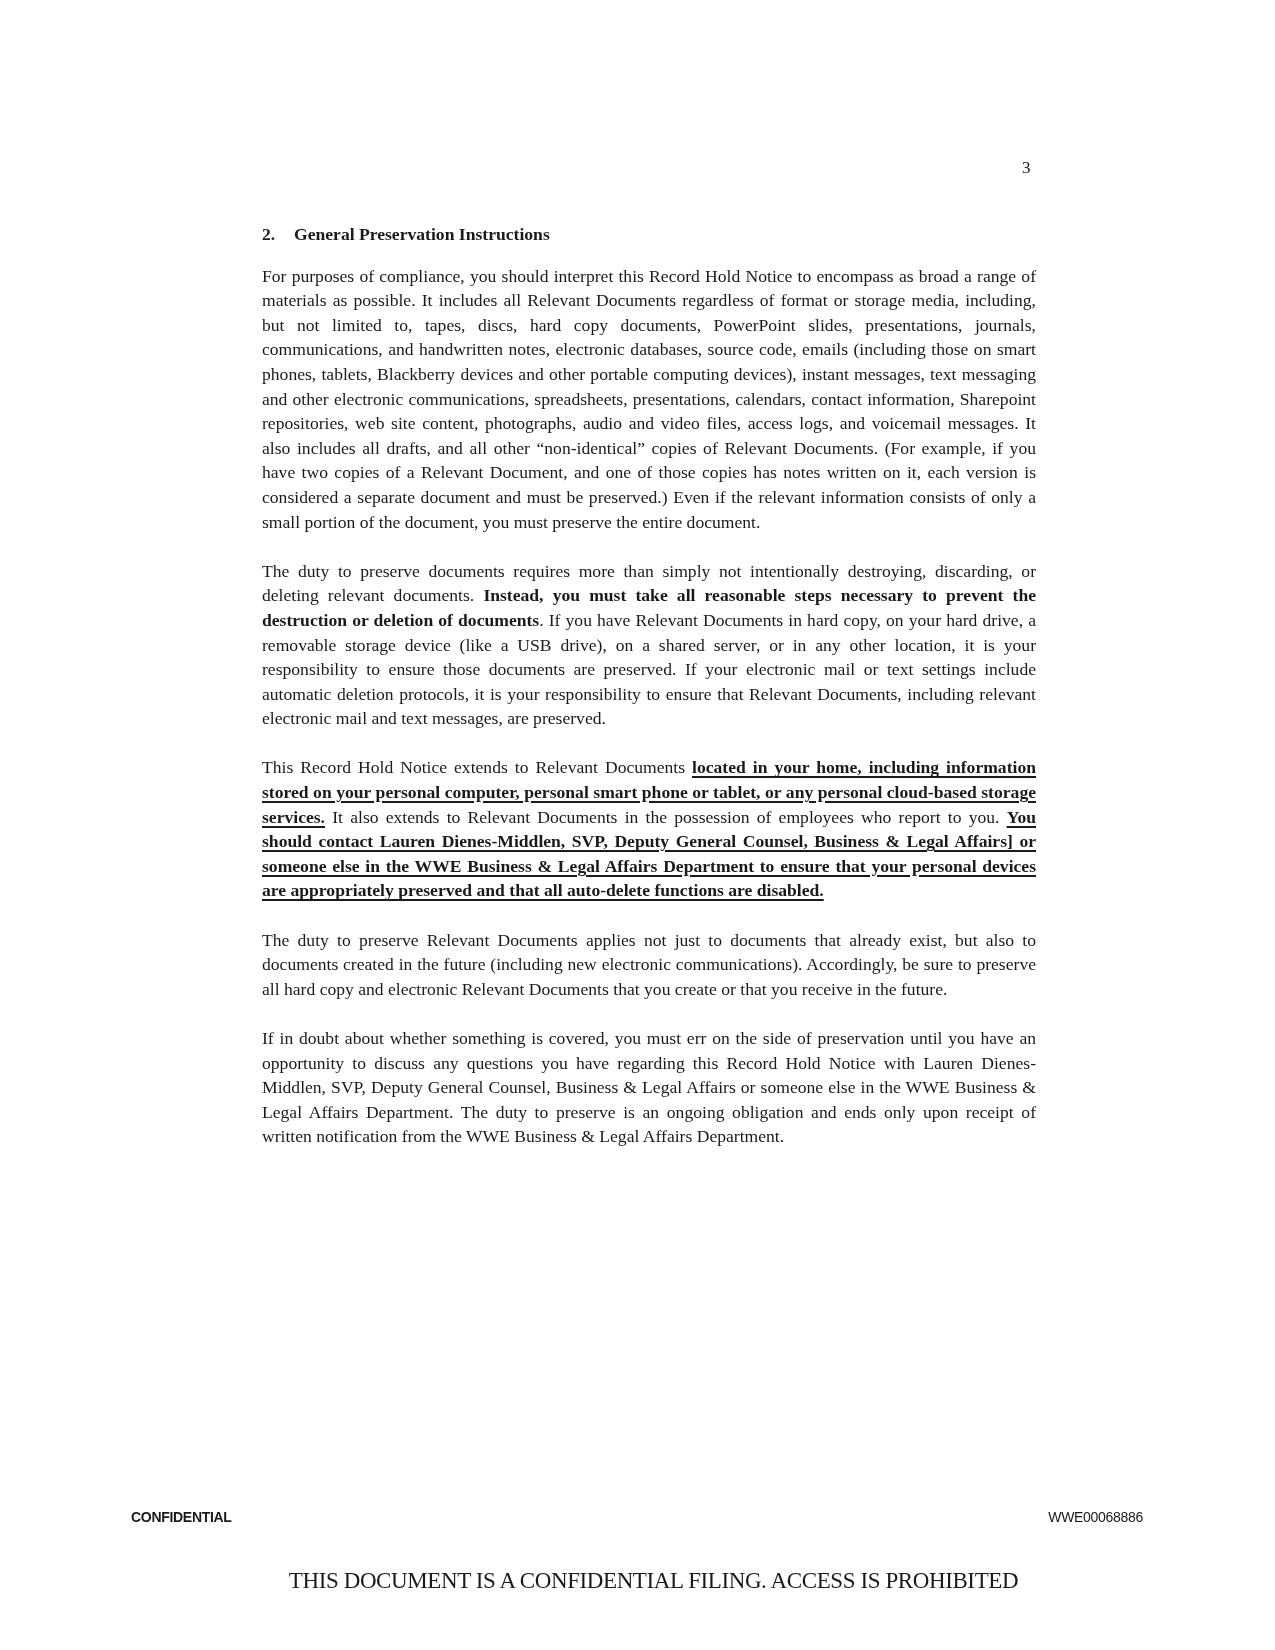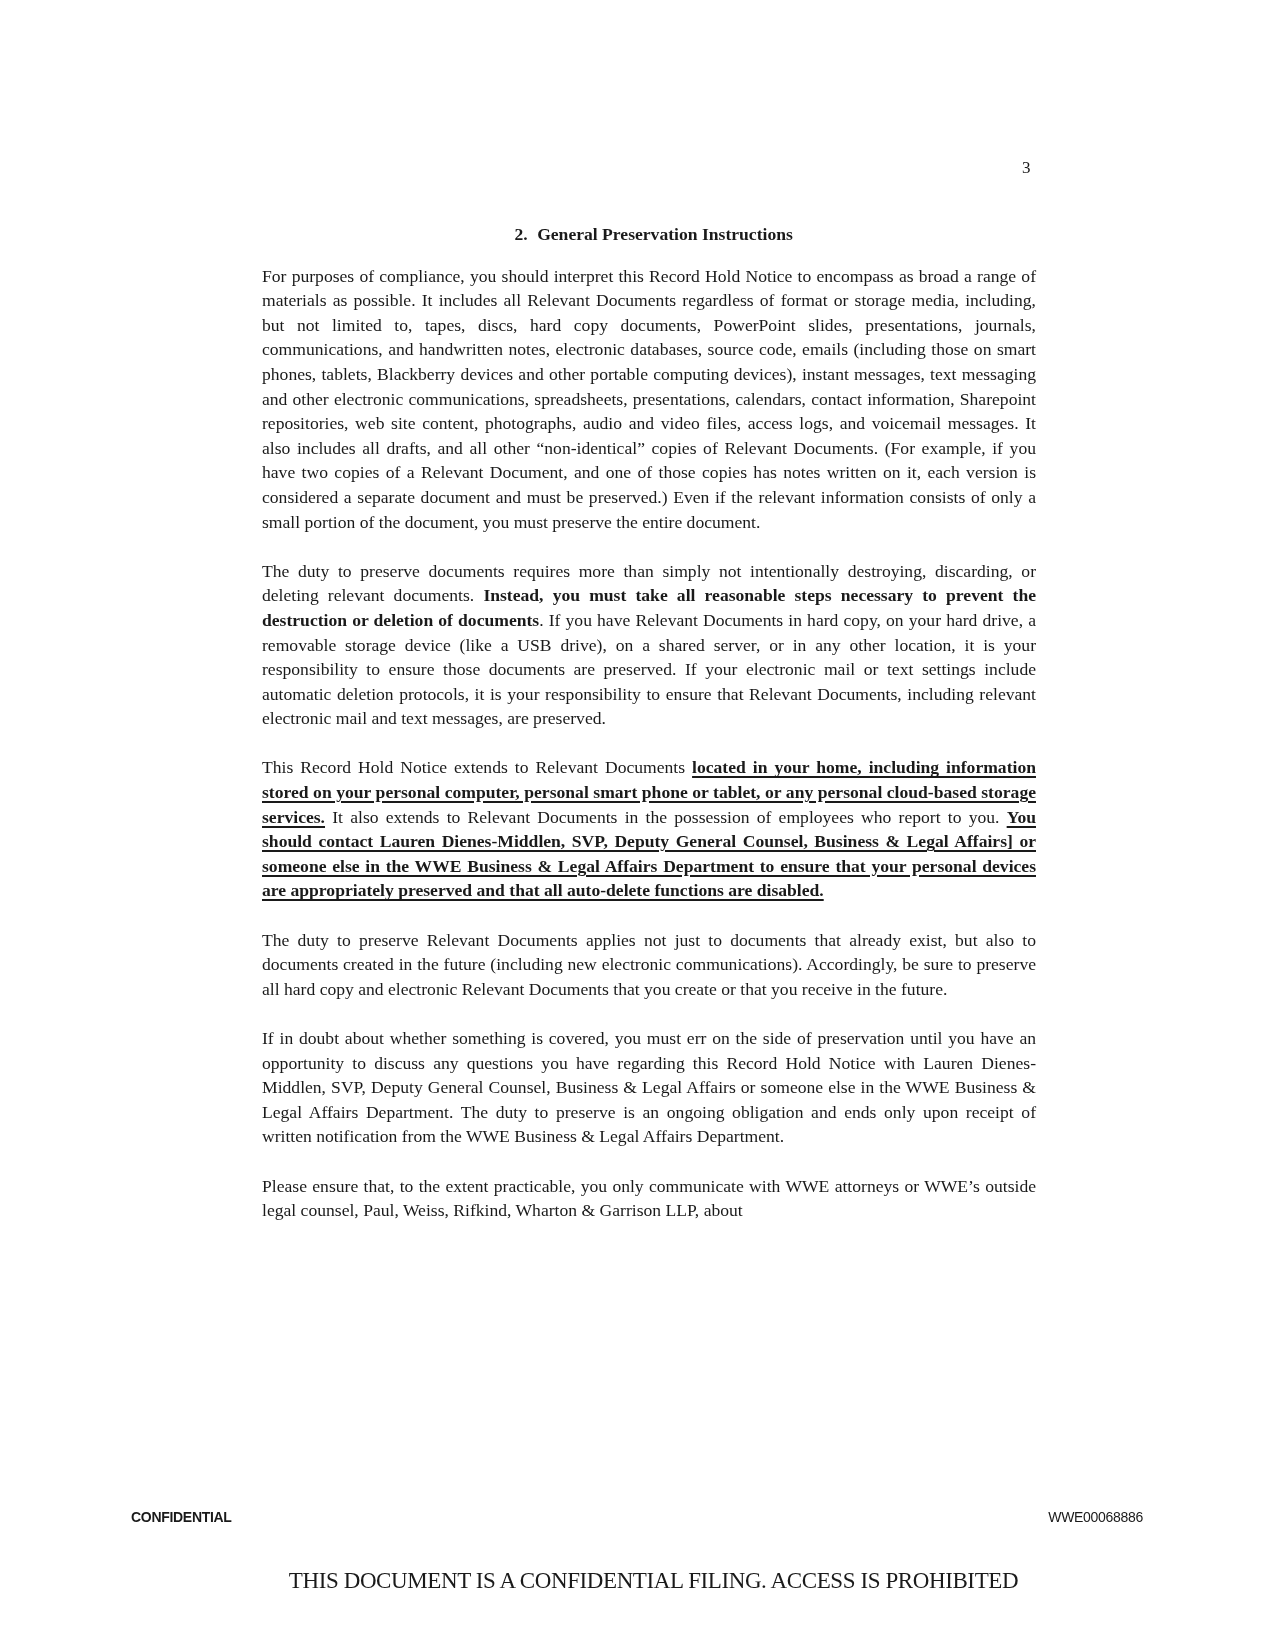--- a/index.html
+++ b/index.html
@@ -1,19 +1,19 @@
 <!DOCTYPE html>
 <html><head>
 <meta charset="utf-8">
 <style>
   html, body { margin: 0; padding: 0; background: #ffffff; }
   body { width: 1275px; height: 1650px; position: relative; overflow: hidden; color: #1a1a1a; }
   .page-num { position: absolute; left: 1022px; top: 158px; font-family: "Liberation Serif", serif; font-size: 17px; }
   .content { position: absolute; left: 262px; top: 222px; width: 774px; font-family: "Liberation Serif", serif; font-size: 17.6px; line-height: 24.6px; }
-  .heading { font-weight: bold; margin: 0 0 17px 0; font-size: 17.6px; text-align: center; }
+  .heading { font-weight: bold; margin: 0 0 17px 0; font-size: 17.6px; }
   .heading .num { display: inline-block; width: 32px; }
   p.para { margin: 0 0 24.6px 0; text-align: justify; font-family: Liberation Serif, serif; }
   .b { font-weight: bold; }
   .bu { font-weight: bold; text-decoration: underline; text-decoration-thickness: 2px; text-underline-offset: 3px; }
   .footer-left { position: absolute; left: 131px; top: 1509px; font-family: "Liberation Sans", sans-serif; font-size: 14px; letter-spacing: -0.3px; font-weight: bold; }
   .footer-right { position: absolute; right: 132px; top: 1509px; font-family: "Liberation Sans", sans-serif; font-size: 14px; letter-spacing: -0.3px; text-align: right; }
   .banner { position: absolute; left: 0; top: 1563px; width: 1275px; text-align: center; font-family: "Liberation Serif", serif; font-size: 23px; line-height: 36px; letter-spacing: -0.4px; padding-left: 16px; }
   .banner div { display: block; }
 </style>
 </head>
@@ -33,21 +33,20 @@
   </p>
 
   <p class="para">
     <span>This Record Hold Notice extends to Relevant Documents </span><span class="bu">located in your home, including information stored on your personal computer, personal smart phone or tablet, or any personal cloud-based storage services.</span><span> It also extends to Relevant Documents in the possession of employees who report to you.  </span><span class="bu">You should contact Lauren Dienes-Middlen, SVP, Deputy General Counsel, Business &amp; Legal Affairs] or someone else in the WWE Business &amp; Legal Affairs Department to ensure that your personal devices are appropriately preserved and that all auto-delete functions are disabled.</span>
   </p>
 
   <p class="para">The duty to preserve Relevant Documents applies not just to documents that already exist, but also to documents created in the future (including new electronic communications). Accordingly, be sure to preserve all hard copy and electronic Relevant Documents that you create or that you receive in the future.</p>
 
   <p class="para">If in doubt about whether something is covered, you must err on the side of preservation until you have an opportunity to discuss any questions you have regarding this Record Hold Notice with Lauren Dienes-Middlen, SVP, Deputy General Counsel, Business &amp; Legal Affairs or someone else in the WWE Business &amp; Legal Affairs Department. The duty to preserve is an ongoing obligation and ends only upon receipt of written notification from the WWE Business &amp; Legal Affairs Department.</p>
 
-  <p class="para">Please ensure that, to the extent practicable, you only communicate with WWE attorneys or WWE’s outside legal counsel, Paul, Weiss, Rifkind, Wharton &amp; Garrison LLP, about</p>
 </div>
 
 <div class="footer-left">CONFIDENTIAL</div>
 <div class="footer-right">WWE00068886</div>
 
 <div class="banner">
   <div>THIS DOCUMENT IS A CONFIDENTIAL FILING. ACCESS IS PROHIBITED</div>
 </div>
 
 </body></html>

